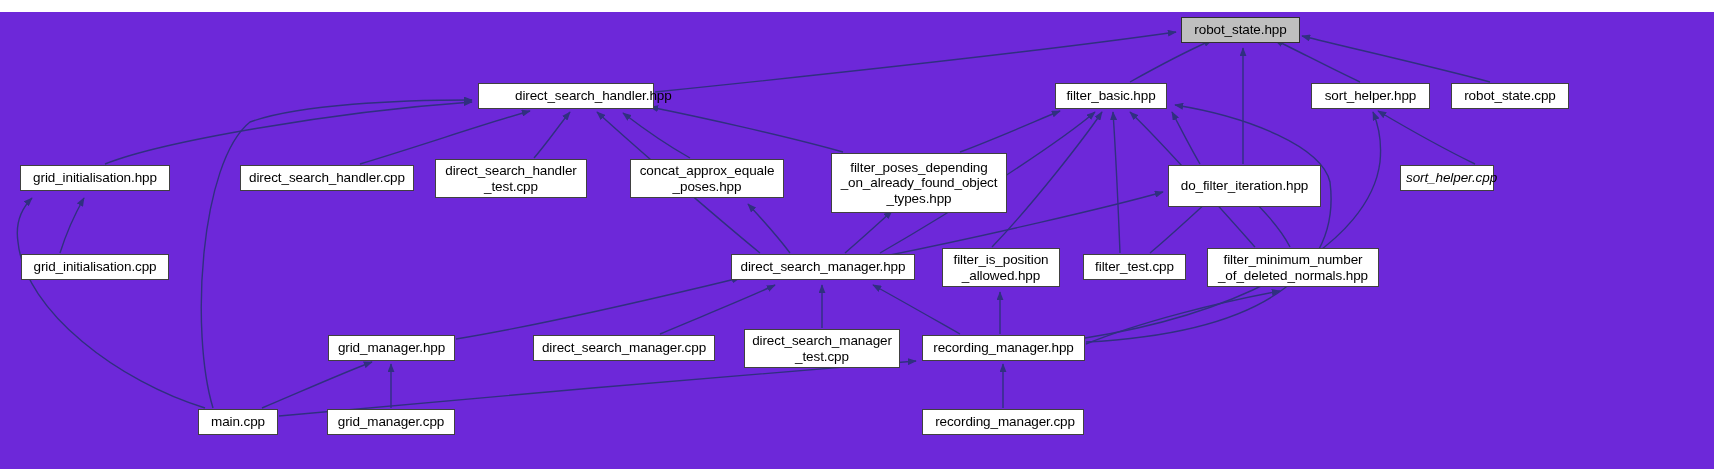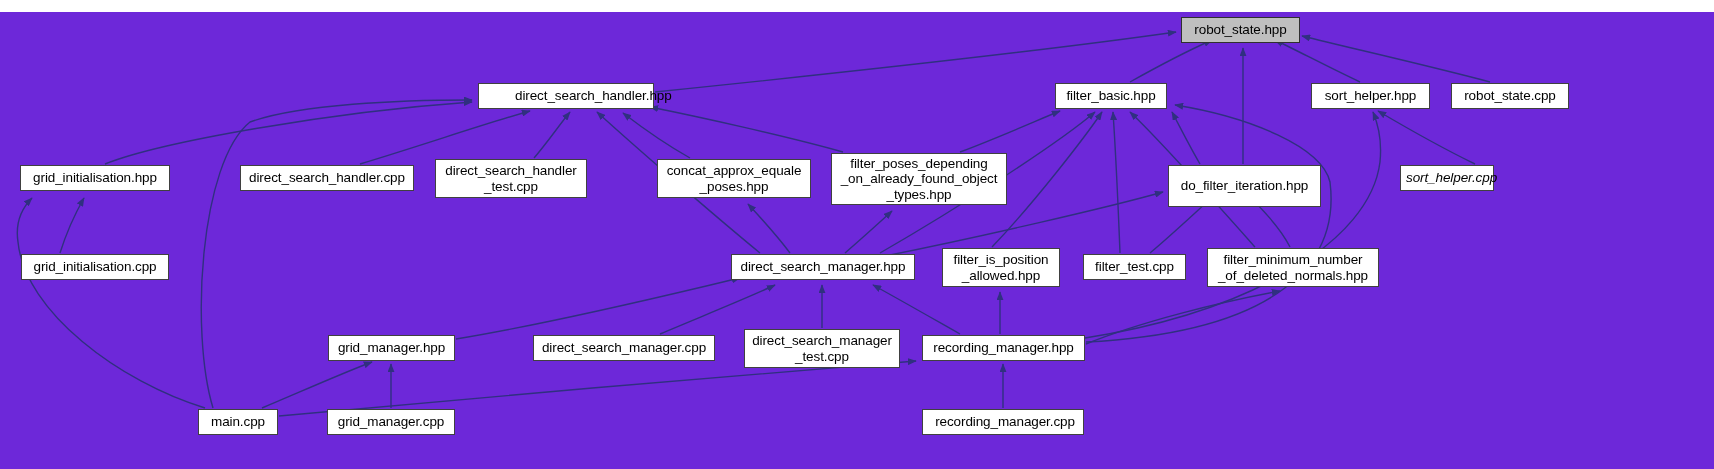--- a/index.html
+++ b/index.html
@@ -108,23 +108,23 @@
   <div id="node-group">
       <div class="node highlight" style="left: 1181px; top: 5px; width: 119px; height: 26px;"><span class="node-label">robot_state.hpp</span></div>
       <div class="node" style="left: 478px; top: 71px; width: 176px; height: 26px; padding-left: 36px;"><span class="node-label">direct_search_handler.hpp</span></div>
       <div class="node" style="left: 1055px; top: 71px; width: 112px; height: 26px;"><span class="node-label">filter_basic.hpp</span></div>
       <div class="node" style="left: 1311px; top: 71px; width: 119px; height: 26px;"><span class="node-label">sort_helper.hpp</span></div>
       <div class="node" style="left: 1451px; top: 71px; width: 118px; height: 26px;"><span class="node-label">robot_state.cpp</span></div>
       <div class="node" style="left: 20px; top: 153px; width: 150px; height: 26px; justify-content: center;"><span class="node-label">grid_initialisation.hpp</span></div>
       <div class="node" style="left: 240px; top: 153px; width: 174px; height: 26px;"><span class="node-label">direct_search_handler.cpp</span></div>
       <div class="node" style="left: 435px; top: 147px; width: 152px; height: 39px;"><span class="node-label">direct_search_handler
 _test.cpp</span></div>
-      <div class="node" style="left: 657px; top: 147px; width: 154px; height: 39px;"><span class="node-label">concat_approx_equale
+      <div class="node" style="left: 630px; top: 147px; width: 154px; height: 39px;"><span class="node-label">concat_approx_equale
 _poses.hpp</span></div>
-      <div class="node" style="left: 831px; top: 141px; width: 176px; height: 52px;"><span class="node-label">filter_poses_depending
+      <div class="node" style="left: 831px; top: 141px; width: 176px; height: 60px;"><span class="node-label">filter_poses_depending
 _on_already_found_object
 _types.hpp</span></div>
       <div class="node" style="left: 1168px; top: 153px; width: 153px; height: 42px;"><span class="node-label">do_filter_iteration.hpp</span></div>
       <div class="node" style="left: 1400px; top: 153px; width: 94px; height: 26px; font-style: italic;"><span class="node-label">sort_helper.cpp</span></div>
       <div class="node" style="left: 731px; top: 242px; width: 184px; height: 26px;"><span class="node-label">direct_search_manager.hpp</span></div>
       <div class="node" style="left: 942px; top: 236px; width: 118px; height: 39px;"><span class="node-label">filter_is_position
 _allowed.hpp</span></div>
       <div class="node" style="left: 1083px; top: 242px; width: 103px; height: 26px;"><span class="node-label">filter_test.cpp</span></div>
       <div class="node" style="left: 1207px; top: 236px; width: 172px; height: 39px;"><span class="node-label">filter_minimum_number
 _of_deleted_normals.hpp</span></div>

